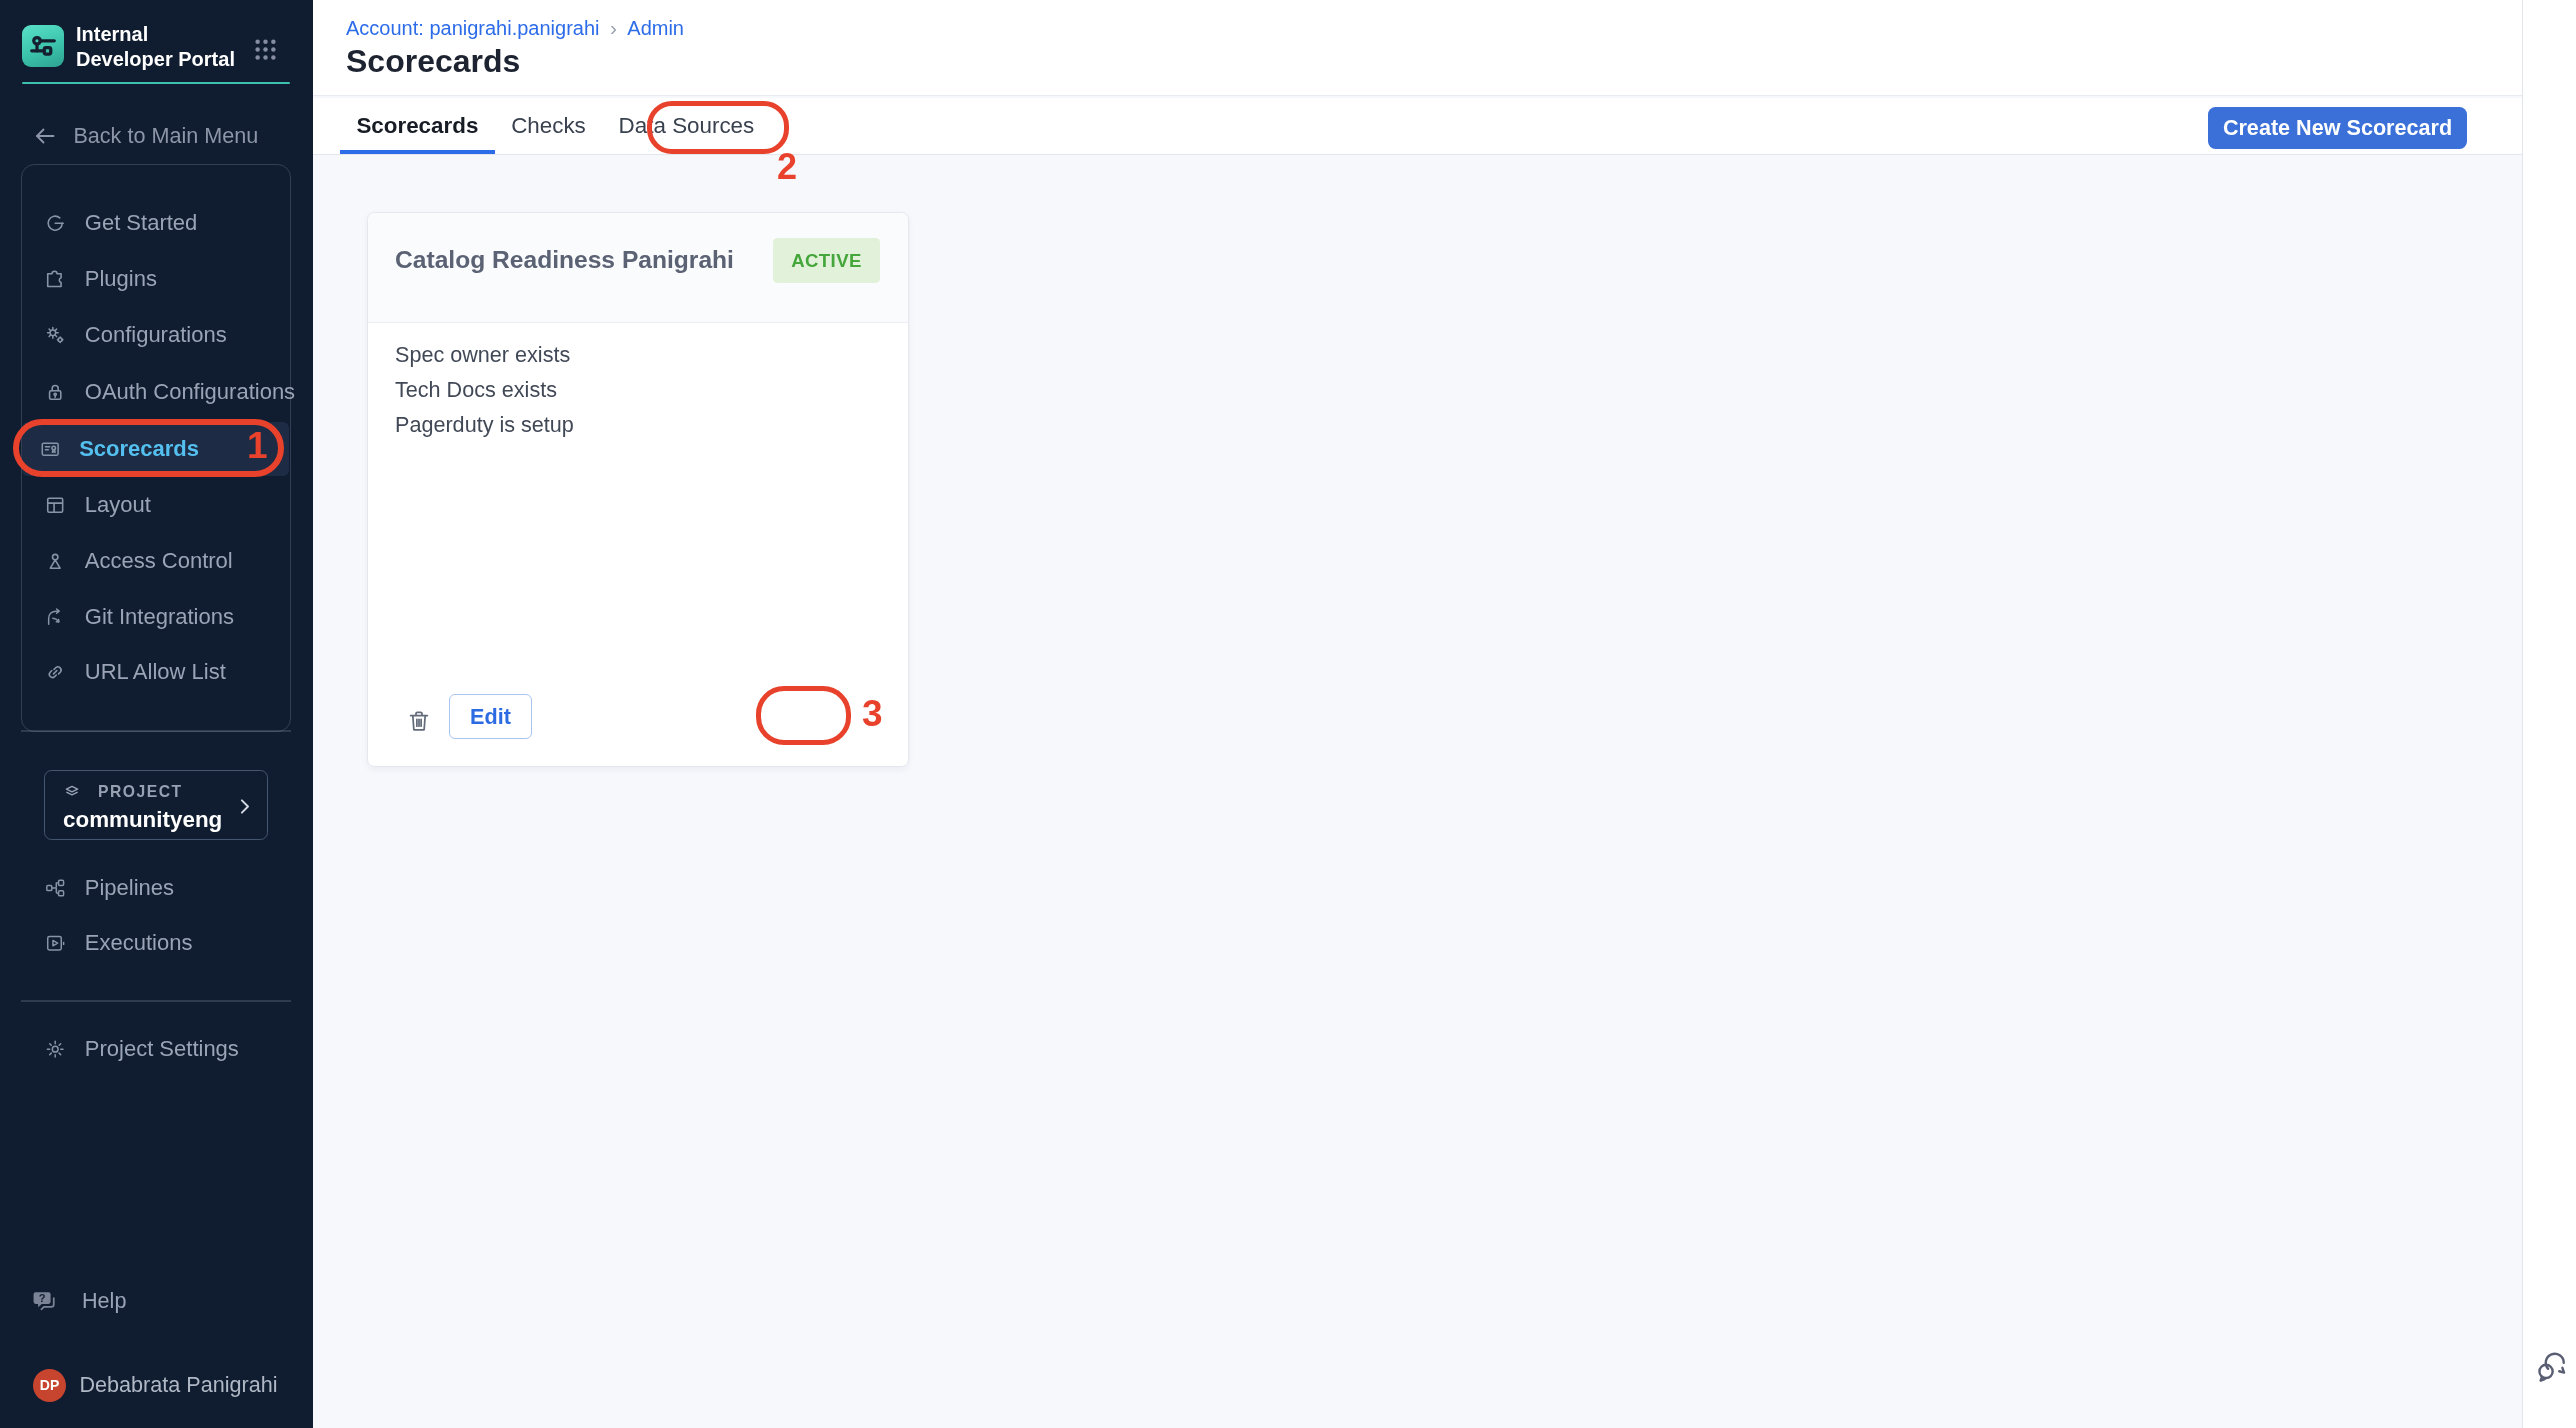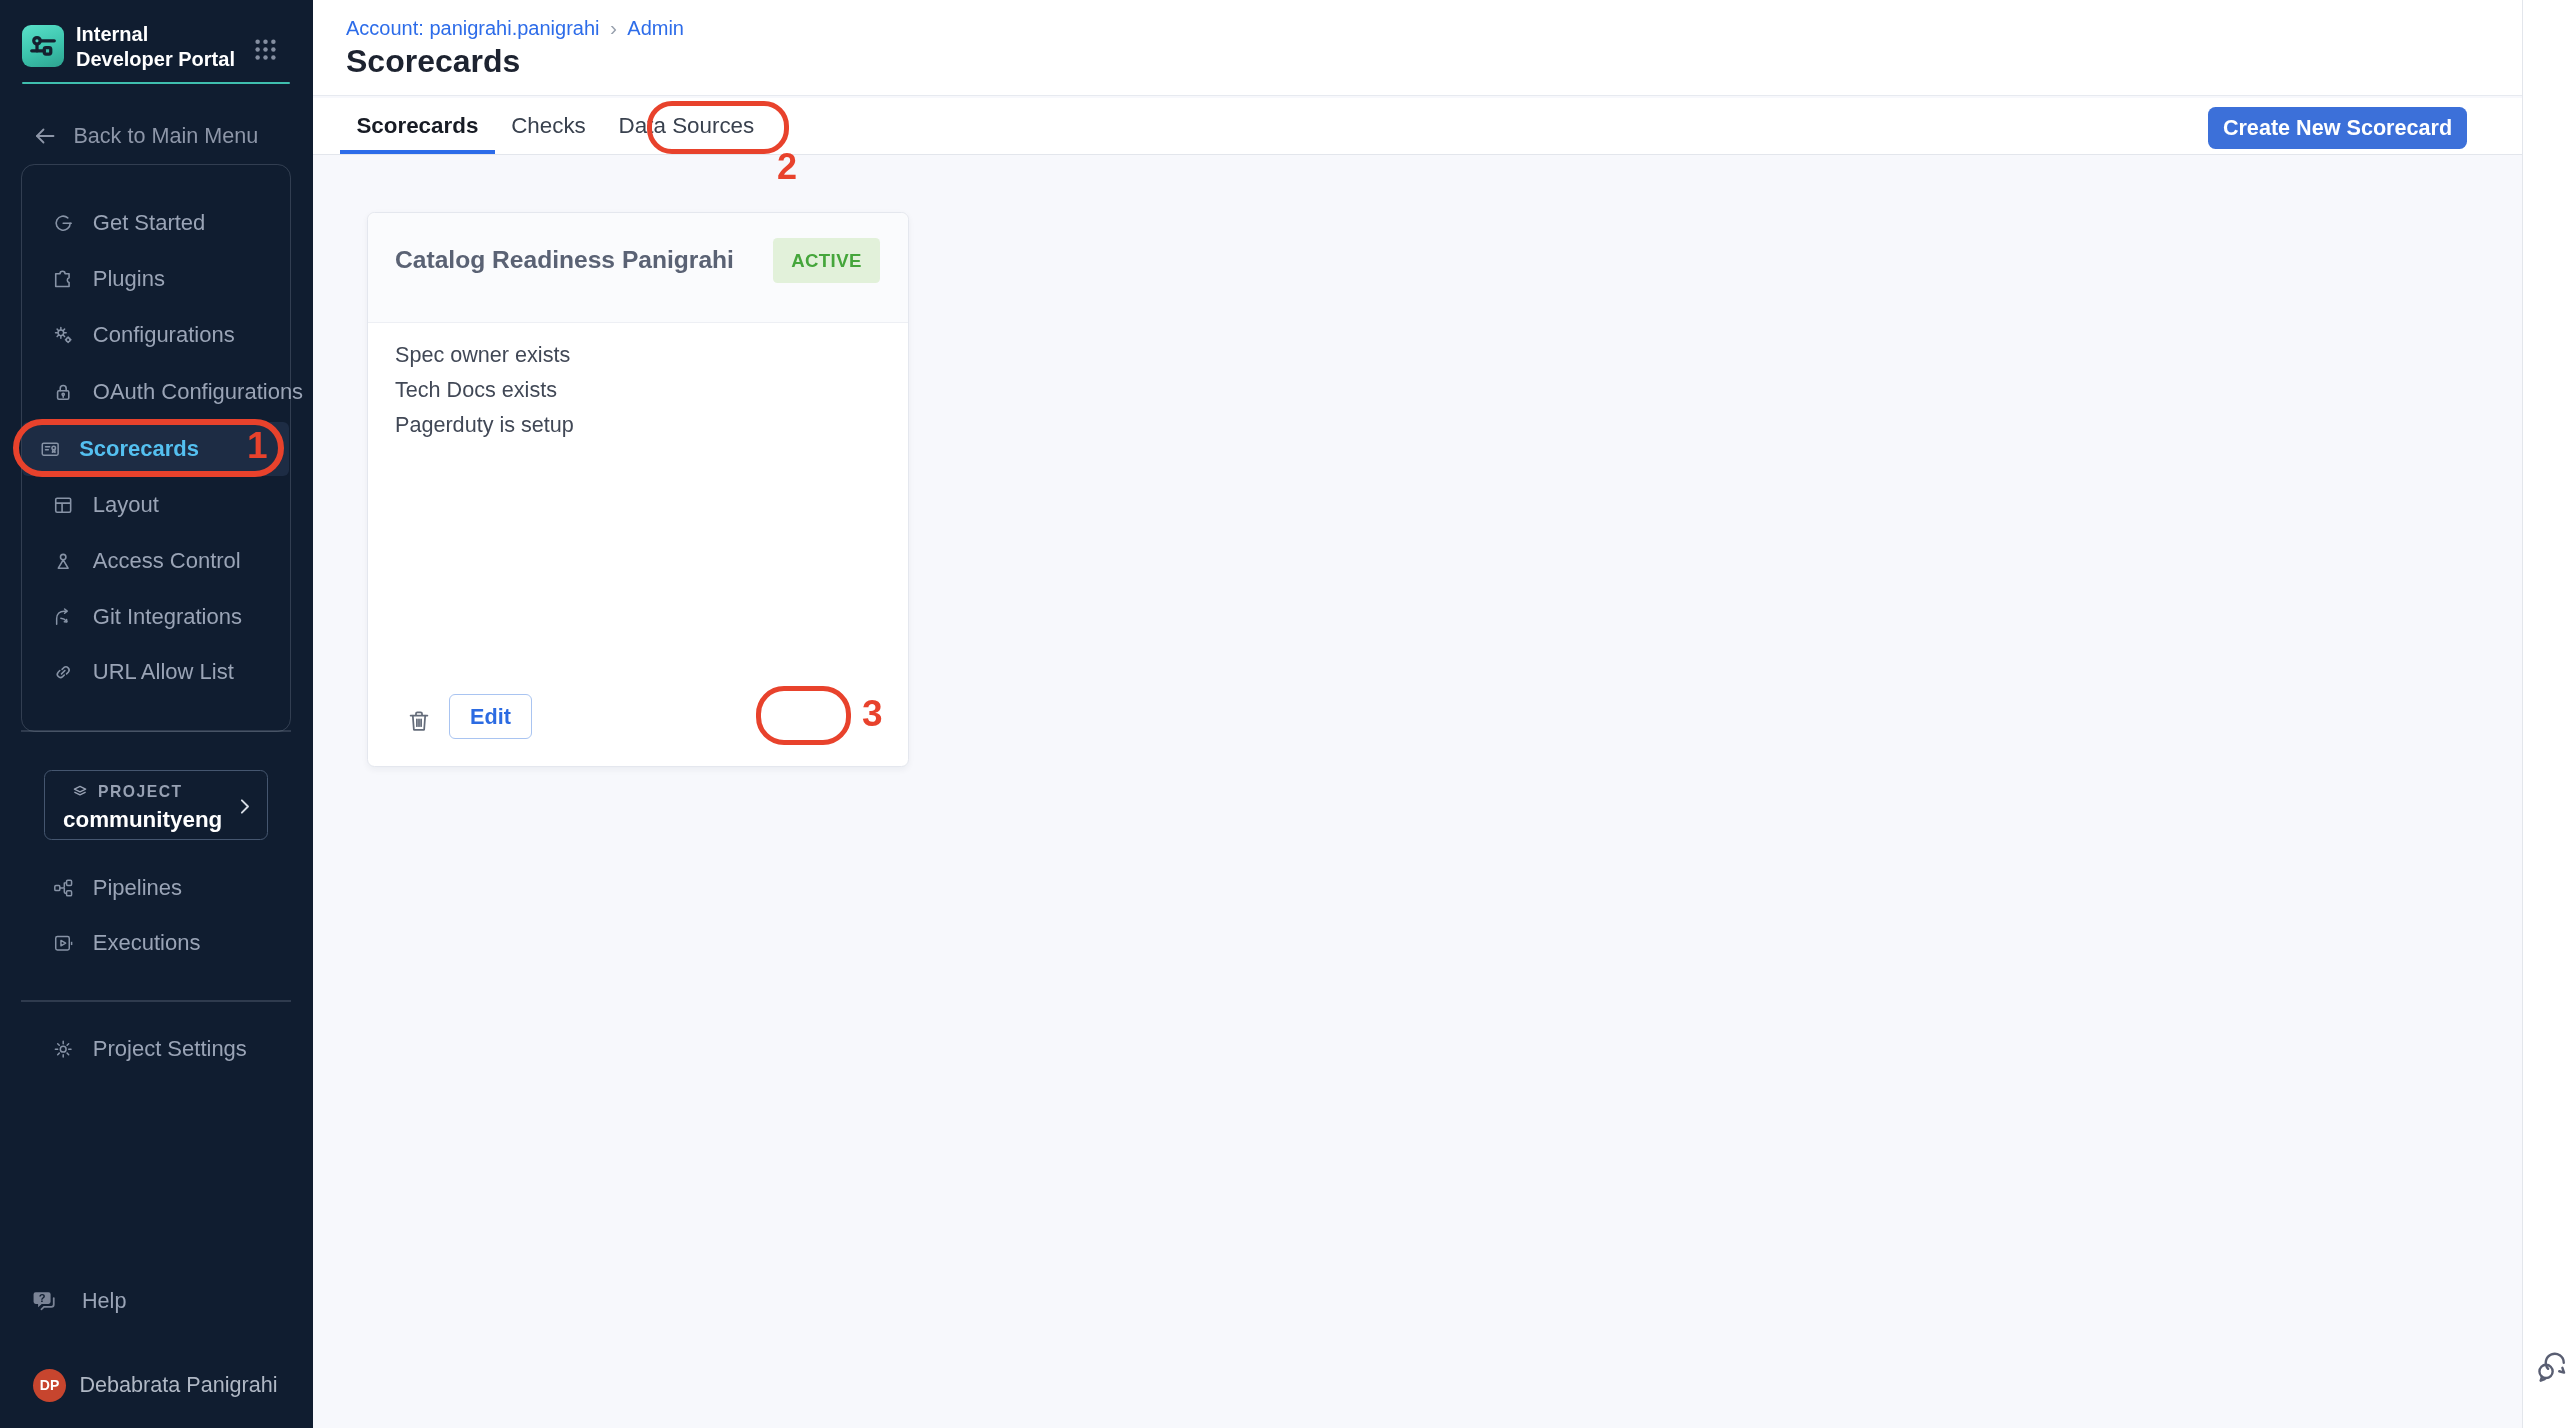--- a/index.html
+++ b/index.html
@@ -17,31 +17,31 @@
   .grid-icon { position:absolute; left:252px; top:36px; width:27px; height:27px; color:#848ea0; cursor:pointer; }
   .teal-rule { position:absolute; left:22.4px; top:82px; width:268px; height:2.2px; background:#3fbfae; border-radius:1.5px; }
 
   .back-row { position:absolute; left:0; top:119px; width:313px; height:33px; display:flex; align-items:center; cursor:pointer; }
   .back-row svg { width:24px; height:24px; margin-left:33px; color:#8d96a8; }
   .back-row span { margin-left:16.4px; font-size:21.6px; color:#8d96a8; }
 
   .nav-box { position:absolute; left:21px; top:164px; width:270px; height:568px;
              border:1.1px solid rgba(141,150,168,0.28); border-radius:13.4px; }
 
-  .nav-item { position:absolute; left:36px; width:270px; height:54px; display:flex; align-items:center; cursor:pointer; }
+  .nav-item { position:absolute; left:28px; width:270px; height:54px; display:flex; align-items:center; cursor:pointer; }
   .nav-item svg { width:22.4px; height:22.4px; margin-left:16.4px; color:#8793a6; flex:none; }
   .nav-item .lbl { margin-left:18px; font-size:22px; color:#9aa4b6; white-space:nowrap; }
   .nav-item.active { left:22.4px; width:267px; background:#1d2c44; border-radius:6px; }
   .nav-item.active .lbl { color:#54c0f0; font-weight:600; }
 
   .side-divider { position:absolute; left:21px; width:270px; height:1.5px; background:rgba(141,150,168,0.25); }
 
   .project-box { position:absolute; left:44px; top:770px; width:224px; height:70px;
                  border:1.1px solid #45566f; border-radius:7.5px; cursor:pointer; }
-  .project-box .row1 { position:absolute; left:26px; top:12px; display:flex; align-items:flex-start; }
+  .project-box .row1 { position:absolute; left:18px; top:12px; display:flex; align-items:flex-start;gap:8px; }
   .project-box .row1 svg { width:18px; height:18px; color:#97a1b3; }
   .project-box .row1 span { margin-left:9px; font-size:15.7px; font-weight:700; letter-spacing:1.5px; color:#97a1b3; }
   .project-box .pname { position:absolute; left:18px; top:36px; font-size:22.4px; font-weight:600; color:#ffffff; }
   .project-box .chev { position:absolute; right:12px; top:24.6px; width:21px; height:21px; color:#d5dbe4; }
 
   .help-row { position:absolute; left:0; top:1283px; width:313px; height:36px; display:flex; align-items:center; cursor:pointer; }
   .help-row svg { width:28px; height:28px; margin-left:31px; }
   .help-row span { margin-left:23px; font-size:21.6px; color:#9aa4b6; }
 
   .user-row { position:absolute; left:0; top:1367px; width:313px; height:36px; display:flex; align-items:center; cursor:pointer; }

